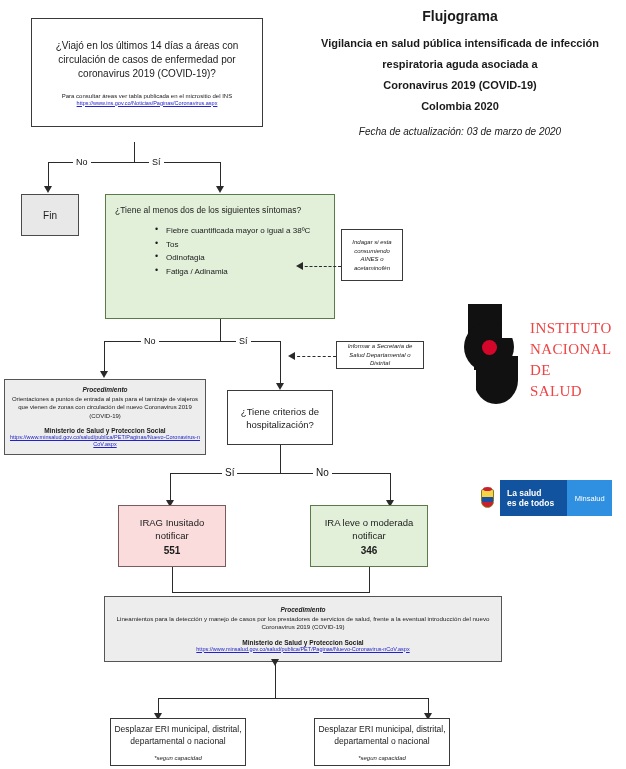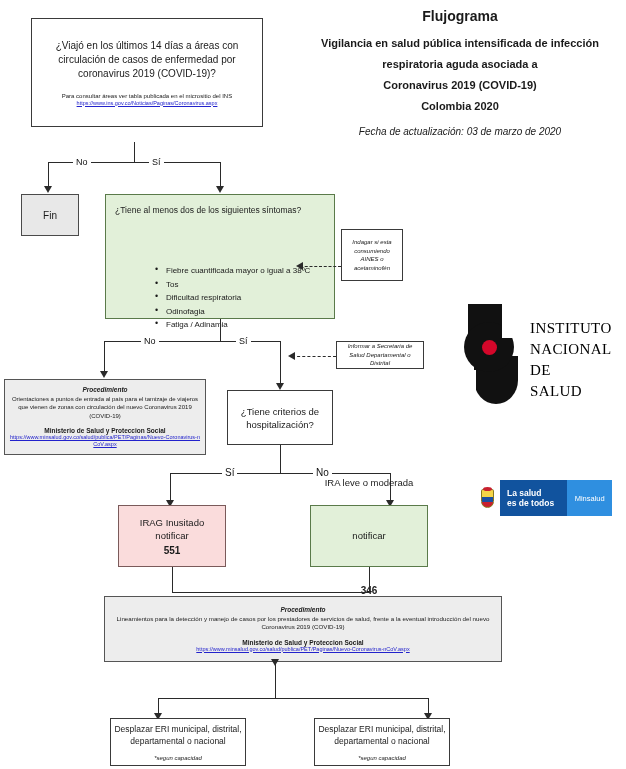--- a/index.html
+++ b/index.html
@@ -4,21 +4,21 @@
 <style>
   html,body{margin:0;padding:0;background:#ffffff;}
   body{
     width:626px;height:769px;position:relative;overflow:hidden;
     font-family:"Liberation Sans", sans-serif;color:#1a1a1a;
   }
   .node{position:absolute;box-sizing:border-box;display:flex;flex-direction:column;
         align-items:center;justify-content:center;text-align:center;}
   .bx{border:1px solid #2a2a2a;background:#ffffff;}
   .bx.gray{background:#e8e8e8;border:1px solid #4a4a4a;justify-content:center;}
-  .bx.green{background:#e2f0d9;border:1px solid #5a7a4a;gap:40px;}
+  .bx.green{background:#e2f0d9;border:1px solid #5a7a4a;}
   .bx.pink{background:#fadcdc;border:1px solid #7a5a5a;}
   .bx.lightgray{background:#ededed;border:1px solid #555;}
   .bx.thin{border:1px solid #3a3a3a;}
   .ln{position:absolute;background:#2a2a2a;}
   .hl{height:1px;}
   .vl{width:1px;}
   .dash-h{position:absolute;height:0;border-top:1px dashed #2a2a2a;}
   .arw{position:absolute;width:0;height:0;}
   .arw.down{border-left:4px solid transparent;border-right:4px solid transparent;border-top:7px solid #2a2a2a;}
   .arw.left{border-top:4px solid transparent;border-bottom:4px solid transparent;border-right:7px solid #2a2a2a;}
@@ -54,21 +54,21 @@
   #ins-logo{position:absolute;left:462px;top:302px;width:158px;height:104px;}
   #ins-logo .mark{position:absolute;left:0;top:2px;width:62px;height:100px;}
   #ins-logo .mk-top{position:absolute;left:6px;top:0;width:34px;height:40px;background:#111;}
   #ins-logo .mk-body{position:absolute;left:2px;top:18px;width:50px;height:50px;background:#111;border-radius:50%;}
   #ins-logo .mk-tail{position:absolute;left:12px;top:52px;width:44px;height:48px;background:#111;
         border-radius:0 0 50% 50%;}
   #ins-logo .mk-dot{position:absolute;left:20px;top:36px;width:15px;height:15px;background:#d4072a;border-radius:50%;z-index:3;}
   #ins-logo .mk-cut{position:absolute;left:40px;top:0px;width:22px;height:34px;background:#fff;z-index:2;}
   #ins-logo .mk-cut2{position:absolute;left:0px;top:66px;width:14px;height:36px;background:#fff;z-index:2;}
   #ins-logo .words{position:absolute;left:68px;top:16px;font-family:"Liberation Serif", serif;
-        font-size:15px;line-height:21px;color:#000000;letter-spacing:.4px;}
+        font-size:15px;line-height:21px;color:#ef4444;letter-spacing:.4px;}
 
   
   #minsalud-logo{position:absolute;left:474px;top:480px;width:138px;height:36px;display:flex;}
   #minsalud-logo .crest{width:26px;background:#ffffff;display:flex;align-items:center;justify-content:center;}
   #minsalud-logo .shield{width:13px;height:19px;background:linear-gradient(#f5d547 0 42%,#1b4fa0 42% 72%,#c8202e 72% 100%);
         border-radius:2px 2px 7px 7px;border:1px solid #8a7a20;box-sizing:border-box;position:relative;}
   #minsalud-logo .shield:after{content:"";position:absolute;left:1px;top:-3px;width:9px;height:4px;
         background:#c8202e;border-radius:50%;}
   #minsalud-logo .b1{flex:1.35;background:#11539e;color:#fff;display:flex;align-items:center;
         padding-left:7px;font-size:8.5px;font-weight:bold;line-height:10px;}
@@ -106,21 +106,20 @@
 
 <div class="node bx gray" style="left:21px;top:194px;width:58px;height:42px;">
   <div class="fin">Fin</div>
 </div>
 
 <div class="node bx green" style="left:105px;top:194px;width:230px;height:125px;align-items:stretch;justify-content:flex-start;padding-top:10px;">
   <div class="sym-q">¿Tiene al menos dos de los siguientes síntomas?</div>
   <ul class="sym-list">
     <li>Fiebre cuantificada mayor o igual a 38ºC</li>
     <li>Tos</li>
-    <li>Dificultad respiratoria</li>
     <li>Odinofagia</li>
     <li>Fatiga / Adinamia</li>
   </ul>
 </div>
 
 <div class="node bx thin" style="left:341px;top:229px;width:62px;height:52px;">
   <div class="note">Indagar si esta consumiendo AINES o acetaminofén</div>
 </div>
 <div class="dash-h" style="left:341px;top:266px;width:-0px;"></div>
 <div class="dash-h" style="left:343px;top:266px;width:0px;"></div>

